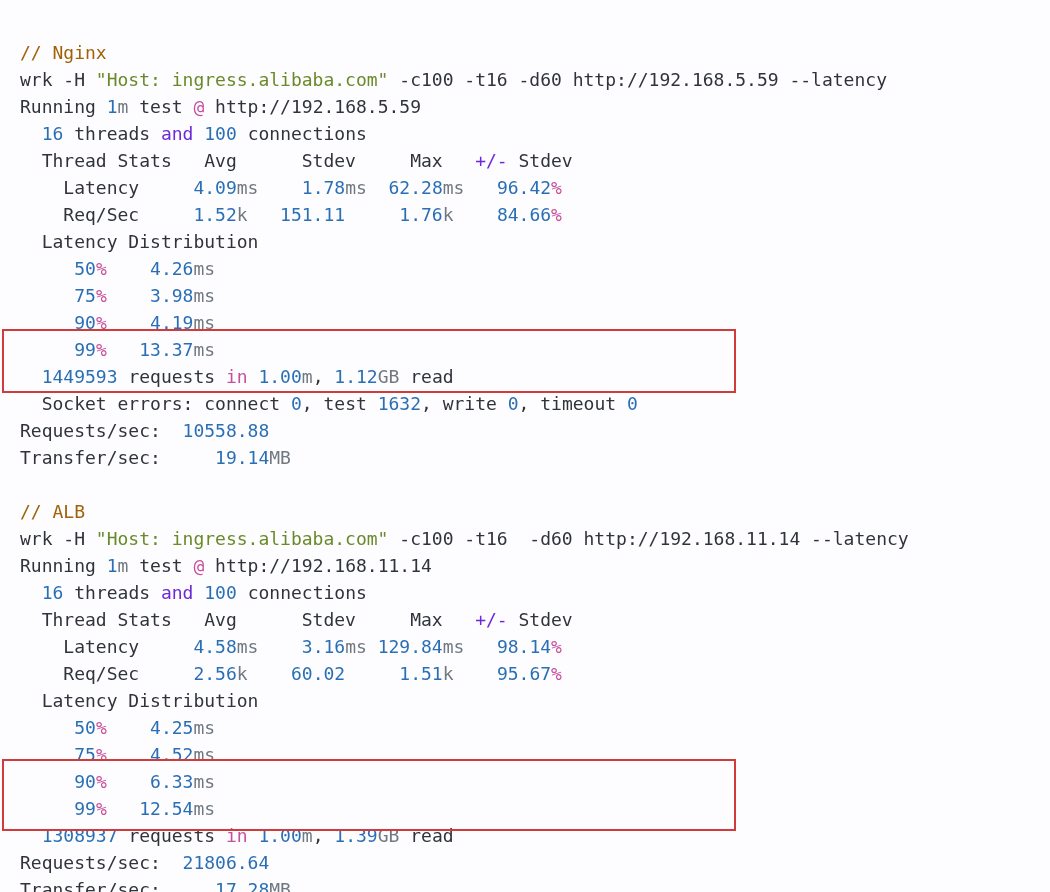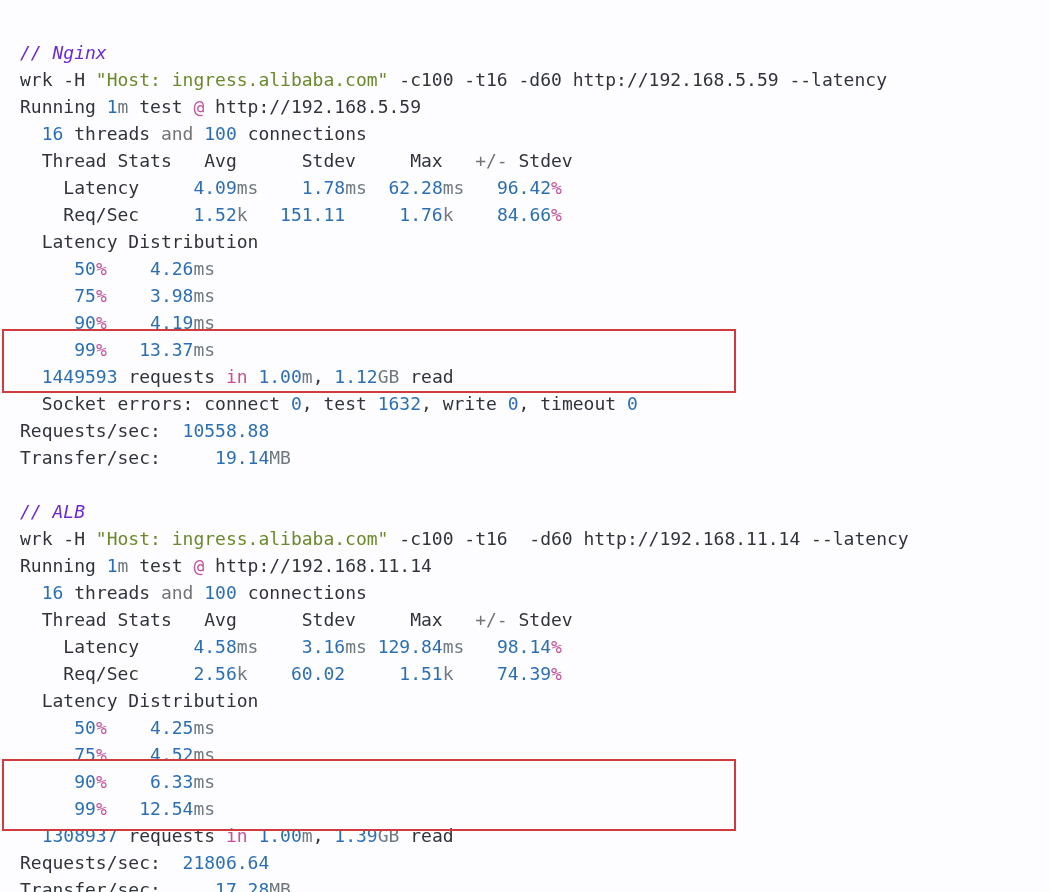--- a/index.html
+++ b/index.html
@@ -14,24 +14,24 @@
     padding:12px 20px 20px 20px;
     font-family:"DejaVu Sans Mono","SFMono-Regular",Consolas,"Liberation Mono",Menlo,monospace;
     font-size:18px;
     line-height:27px;
     color:#30343a;
     white-space:pre;
     position:relative;
     box-sizing:border-box;
     height:100%;
   }
-  .gray{color:#6d28d9;font-style:italic;}
+  .gray{color:#a16207;}
   .kw{color:#2a6fb5;}        
   .str{color:#6a8a2a;}       
-  .red{color:#737373;}       
+  .red{color:#6d28d9;}       
   .mag{color:#c84f9b;}       
   .pct{color:#c84f9b;}       
   .unit{color:#707880;}      
   .txt{color:#30343a;}
   .hlbox{
     position:absolute;
     border:2px solid #d13b3b;
     pointer-events:none;
   }
 </style>
@@ -55,21 +55,21 @@
 <span class="txt"><span>  Socket errors: connect </span><span class="kw">0</span><span>, test </span><span class="kw">1632</span><span>, write </span><span class="kw">0</span><span>, timeout </span><span class="kw">0</span></span>
 <span class="txt"><span>Requests/sec:  </span><span class="kw">10558.88</span></span>
 <span class="txt"><span>Transfer/sec:     </span><span class="kw">19.14</span><span class="unit">MB</span></span>
 
 <span class="gray">// ALB</span>
 <span class="txt"><span>wrk -H </span><span class="str">"Host: ingress.alibaba.com"</span><span> -c100 -t16  -d60 http://192.168.11.14 --latency</span></span>
 <span class="txt"><span>Running </span><span class="kw">1</span><span class="unit">m</span><span> test </span><span class="mag">@</span><span> http://192.168.11.14</span></span>
 <span class="txt">  <span class="kw">16</span><span> threads </span><span class="red">and</span><span class="kw"> 100</span><span> connections</span></span>
 <span class="txt"><span>  Thread Stats   Avg      Stdev     Max   </span><span class="red">+/-</span><span> Stdev</span></span>
 <span class="txt"><span>    Latency     </span><span class="kw">4.58</span><span class="unit">ms</span>    <span class="kw">3.16</span><span class="unit">ms</span> <span class="kw">129.84</span><span class="unit">ms</span>   <span class="kw">98.14</span><span class="pct">%</span></span>
-<span class="txt"><span>    Req/Sec     </span><span class="kw">2.56</span><span class="unit">k</span>    <span class="kw">60.02</span>     <span class="kw">1.51</span><span class="unit">k</span>    <span class="kw">74.39</span><span class="pct">%</span></span>
+<span class="txt"><span>    Req/Sec     </span><span class="kw">2.56</span><span class="unit">k</span>    <span class="kw">60.02</span>     <span class="kw">1.51</span><span class="unit">k</span>    <span class="kw">95.67</span><span class="pct">%</span></span>
 <span class="txt">  Latency Distribution</span>
 <span class="txt">     <span class="kw">50</span><span class="pct">%</span>    <span class="kw">4.25</span><span class="unit">ms</span></span>
 <span class="txt">     <span class="kw">75</span><span class="pct">%</span>    <span class="kw">4.52</span><span class="unit">ms</span></span>
 <span class="txt">     <span class="kw">90</span><span class="pct">%</span>    <span class="kw">6.33</span><span class="unit">ms</span></span>
 <span class="txt">     <span class="kw">99</span><span class="pct">%</span>   <span class="kw">12.54</span><span class="unit">ms</span></span>
 <span class="txt">  <span class="kw">1308937</span><span> requests </span><span class="mag">in</span><span class="kw"> 1.00</span><span class="unit">m</span><span>, </span><span class="kw">1.39</span><span class="unit">GB</span><span> read</span></span>
 <span class="txt"><span>Requests/sec:  </span><span class="kw">21806.64</span></span>
 <span class="txt"><span>Transfer/sec:     </span><span class="kw">17.28</span><span class="unit">MB</span></span>
 <div class="hlbox" style="left:2px;top:329px;width:730px;height:60px;"></div>
 <div class="hlbox" style="left:2px;top:759px;width:730px;height:68px;"></div>

